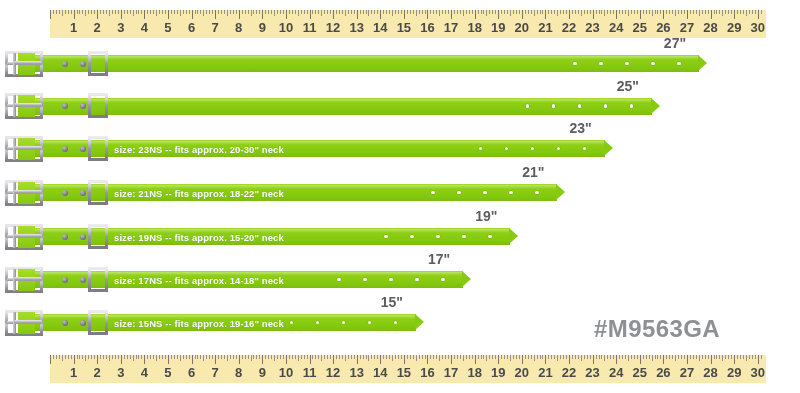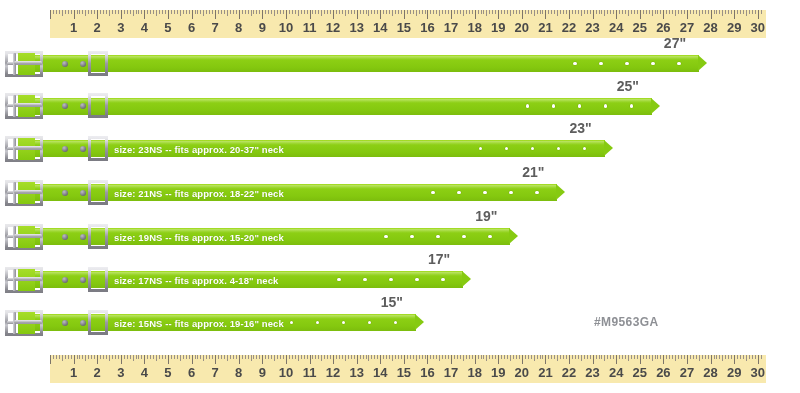--- a/index.html
+++ b/index.html
@@ -136,21 +136,21 @@
   .callout{
     position:absolute;
     font-size:14px;font-weight:bold;color:#5d5d5d;
     white-space:nowrap;
     transform:translateX(-50%);
   }
 
   
   .watermark{
     position:absolute;
-    font-size:12px;font-weight:bold;color:#8e9095;
+    font-size:24px;font-weight:bold;color:#8e9095;
     letter-spacing:.4px;
     white-space:nowrap;
   }
 </style>
 </head>
 <body>
 
 <div id="stage">
 
   <div class="ruler top" id="ruler-top">
@@ -491,21 +491,21 @@
           <div class="inner-green"></div>
           <div class="bar"></div>
           <div class="postL"></div>
           <div class="prong"></div>
         </div>
         <div class="rivet" style="left: 44px;"></div>
         <div class="rivet" style="left: 62px;"></div>
         <div class="dring" style="left: 70px;">
           <div class="ring"></div>
         </div>
-        <div class="collar-label" style="left: 96px;">size: 23NS -- fits approx. 20-37" neck</div>
+        <div class="collar-label" style="left: 96px;">size: 23NS -- fits approx. 20-30" neck</div>
       </div>
       <div class="collar" style="left: 18px; top: 184px; width: 539.42px;">
         <div class="strap" style="width: 539.42px;">
           <div class="sheen"></div>
         </div>
         <div class="hole" style="left: 517.42px;"></div>
         <div class="hole" style="left: 491.42px;"></div>
         <div class="hole" style="left: 465.42px;"></div>
         <div class="hole" style="left: 439.42px;"></div>
         <div class="hole" style="left: 413.42px;"></div>
@@ -560,21 +560,21 @@
           <div class="inner-green"></div>
           <div class="bar"></div>
           <div class="postL"></div>
           <div class="prong"></div>
         </div>
         <div class="rivet" style="left: 44px;"></div>
         <div class="rivet" style="left: 62px;"></div>
         <div class="dring" style="left: 70px;">
           <div class="ring"></div>
         </div>
-        <div class="collar-label" style="left: 96px;">size: 17NS -- fits approx. 4-18" neck</div>
+        <div class="collar-label" style="left: 96px;">size: 17NS -- fits approx. 14-18" neck</div>
       </div>
       <div class="collar" style="left: 18px; top: 314px; width: 397.871px;">
         <div class="strap" style="width: 397.871px;">
           <div class="sheen"></div>
         </div>
         <div class="hole" style="left: 375.871px;"></div>
         <div class="hole" style="left: 349.871px;"></div>
         <div class="hole" style="left: 323.871px;"></div>
         <div class="hole" style="left: 297.871px;"></div>
         <div class="hole" style="left: 271.871px;"></div>

